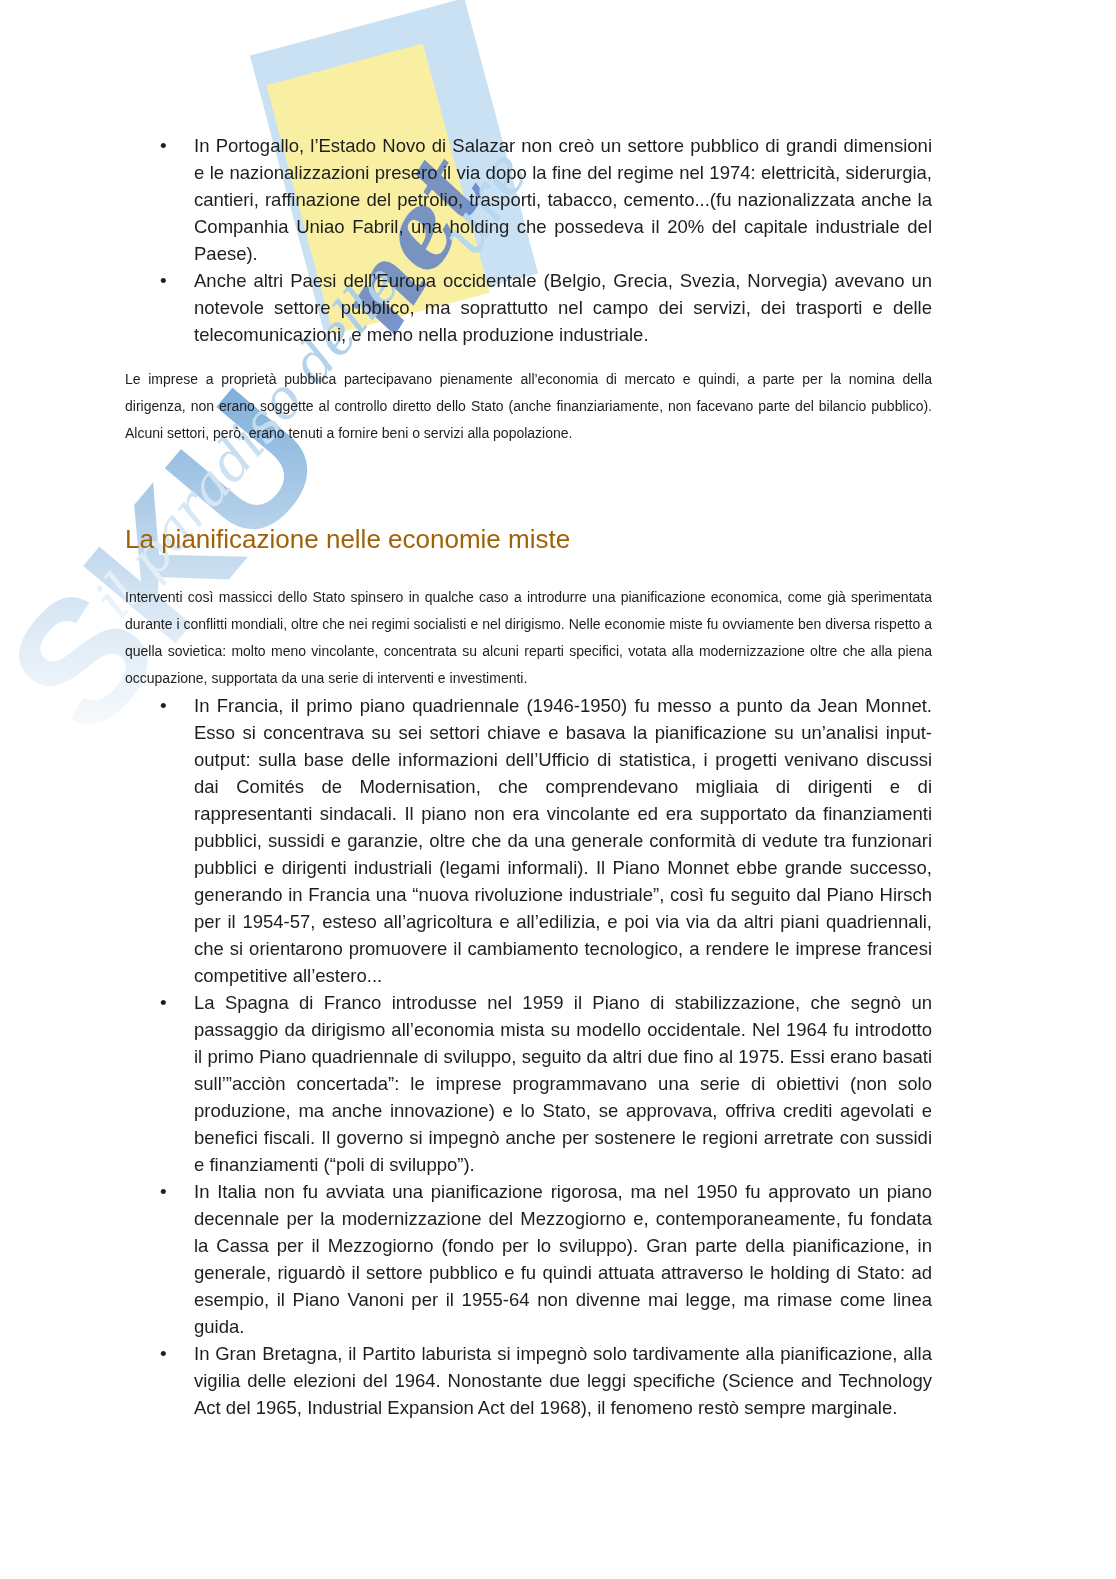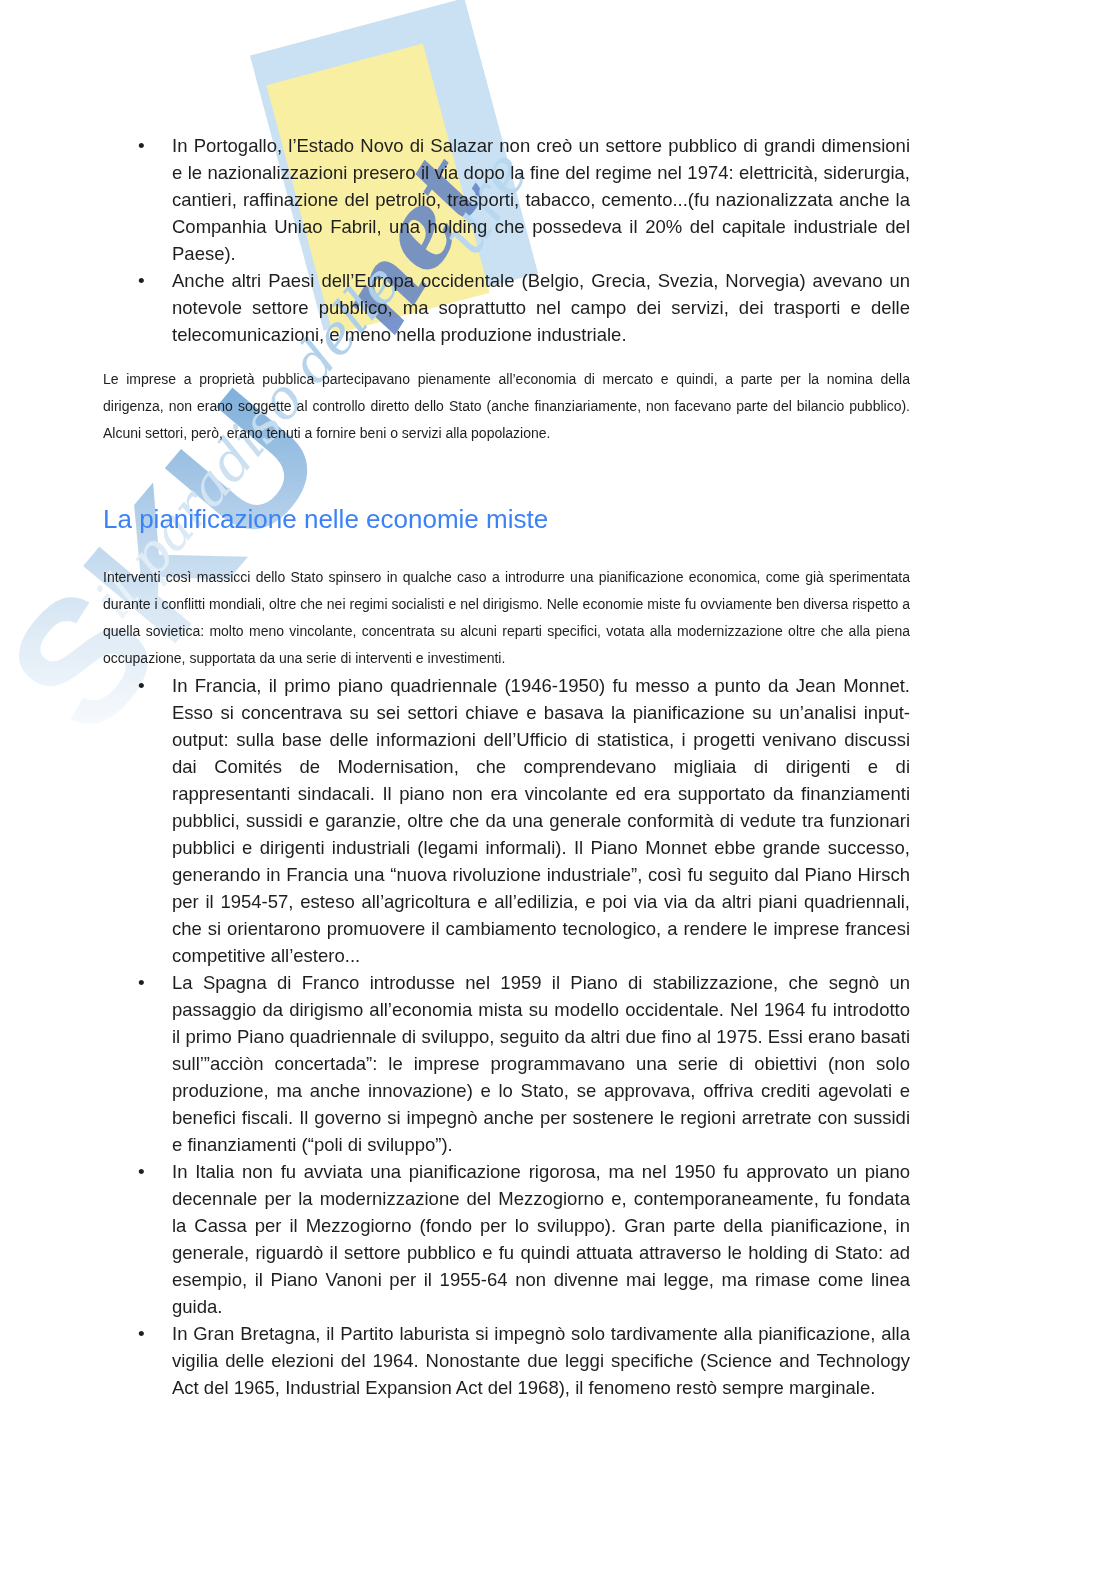--- a/index.html
+++ b/index.html
@@ -3,20 +3,21 @@
 <meta charset="utf-8">
 <style>
   html, body { margin: 0; padding: 0; background: #ffffff; }
   .page {
     position: relative;
     width: 1012px;
     height: 1579px;
     background: #ffffff;
     overflow: hidden;
     font-family: "Liberation Sans", sans-serif;
+    padding-left: 22px;
   }
 
   
   .watermark {
     position: absolute;
     left: 0; top: 0;
     width: 620px; height: 780px;
     overflow: hidden;
     pointer-events: none;
   }
@@ -122,25 +123,25 @@
     top: 0;
     font-size: 19px;
   }
   .para {
     margin: 18px 0 0 0;
     font-size: 14px;
     line-height: 27px;
     text-align: justify;
   }
   .heading {
-    margin: 56px 0 29px 0;
+    margin: 76px 0 29px 0;
     font-weight: 400;
     font-size: 26px;
     line-height: 32px;
-    color: #3b82f6;
+    color: #a16207;
   }
   .bullets.countries { }
 </style>
 </head>
 <body>
 
 <div class="page">
 
   <div class="watermark" aria-hidden="true">
     <div class="wm-band"></div>

